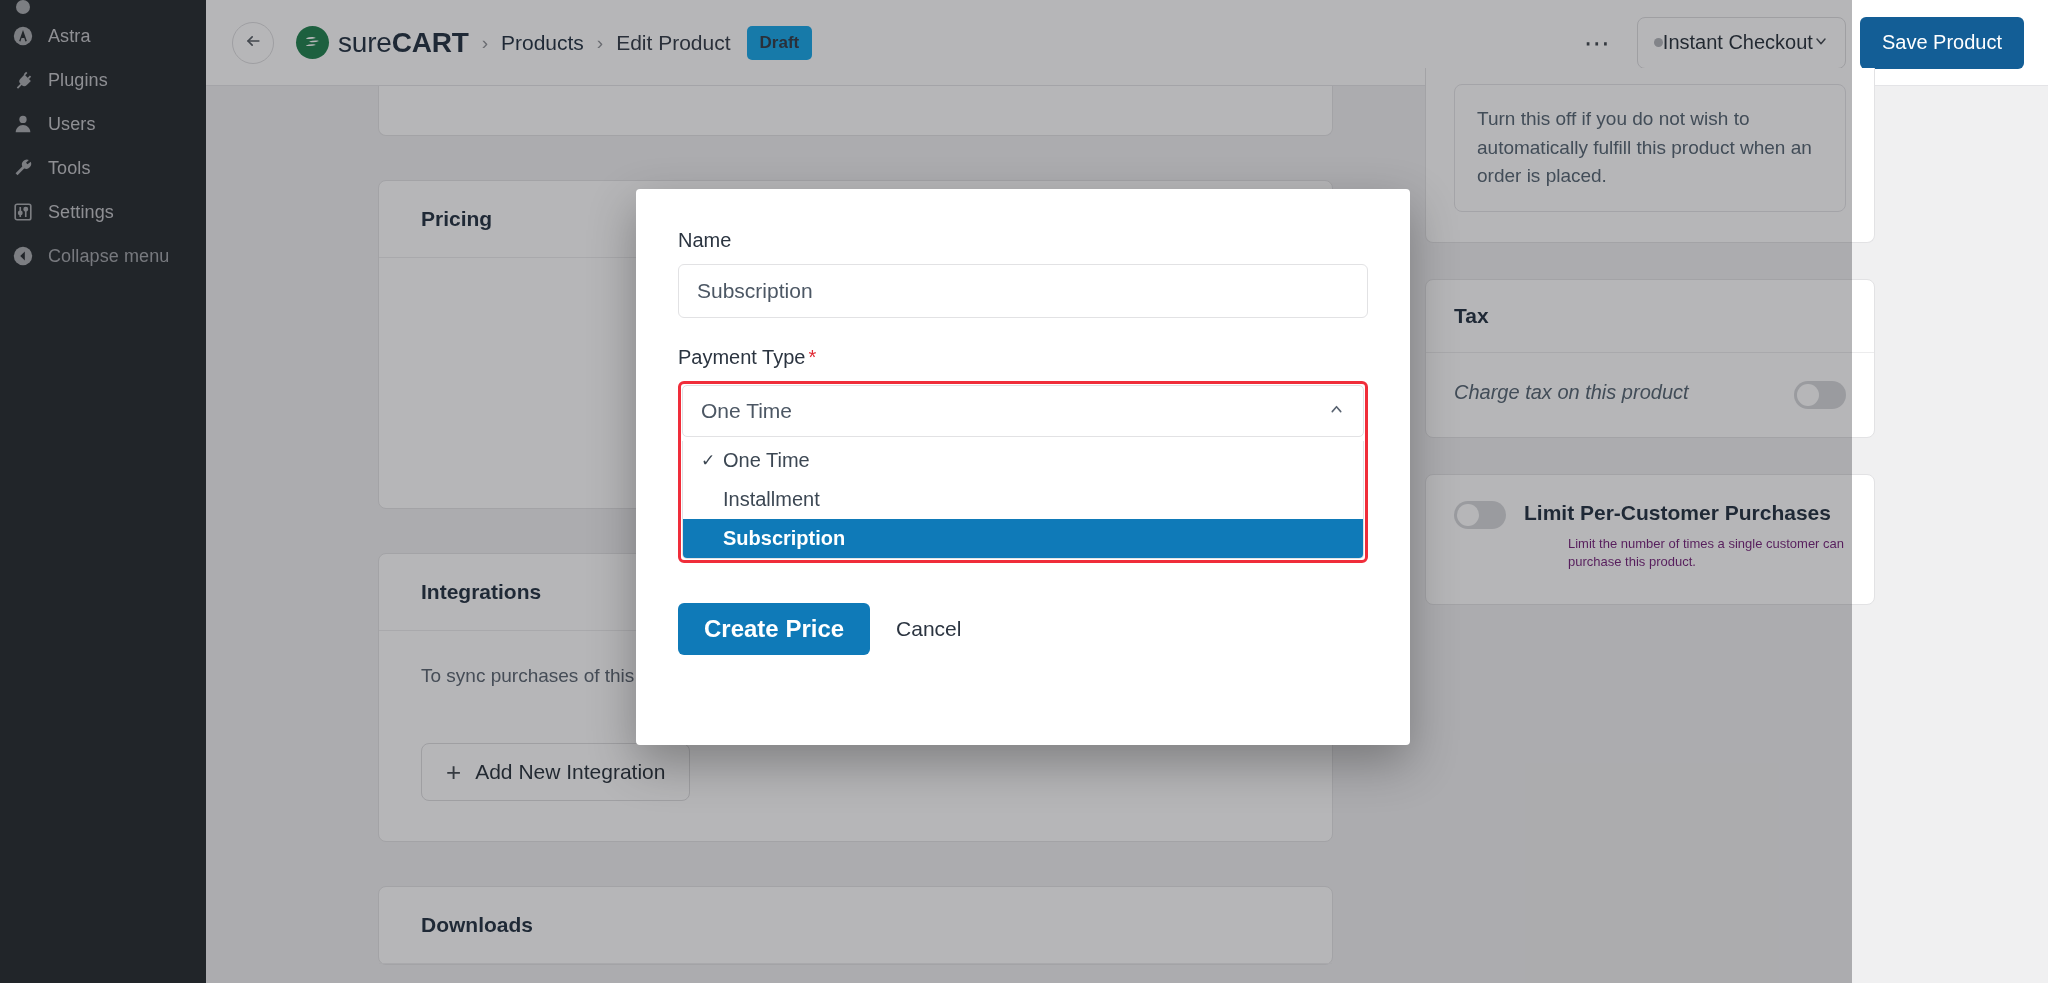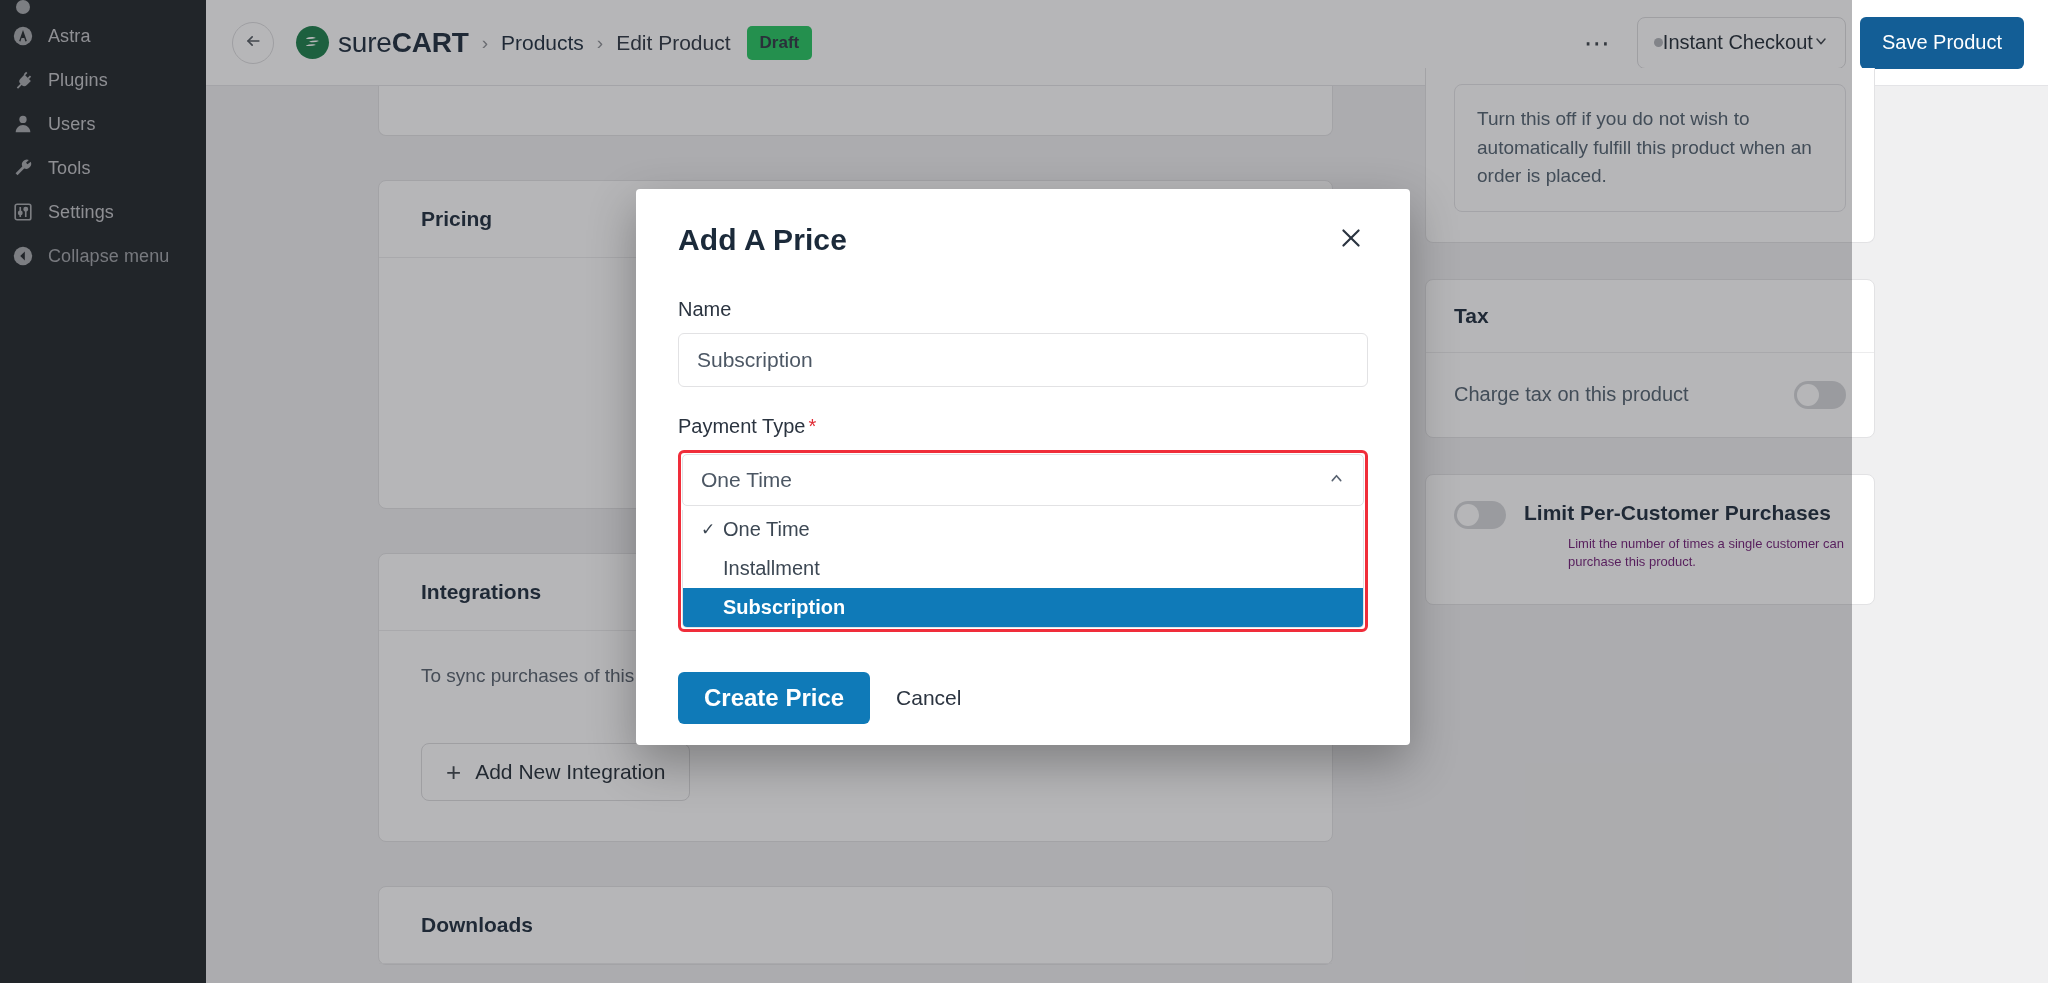--- a/index.html
+++ b/index.html
@@ -67,21 +67,21 @@
     display: flex; align-items: center; justify-content: center;
   }
   .brand-text { font-size: 28px; letter-spacing: -.2px; color: #1b2a3a; }
   .brand-text .b-light { font-weight: 400; }
   .brand-text .b-bold { font-weight: 700; }
   .crumb-sep { color: #8c8f94; font-size: 19px; margin: 0 13px; }
   .crumb { font-size: 21px; color: #2b3440; }
   .crumb.link { color: #1b2a3a; }
   .badge-draft {
     margin-left: 16px;
-    background: #22c55e; color: #2b3440;
+    background: #0ea5e9; color: #2b3440;
     font-size: 17px; font-weight: 600;
     padding: 7px 13px; border-radius: 5px;
   }
   .topbar-right { margin-left: auto; display: flex; align-items: center; gap: 14px; }
   .dots-btn { color: #3c434a; font-size: 26px; letter-spacing: 1px; padding: 0 12px; line-height: 1; }
   .checkout-select {
     display: flex; align-items: center; 
     height: 52px; padding: 0 16px;
     border: 1px solid #dcdcde; border-radius: 8px;
     background: #fff; font-size: 20px; color: #1f2933;
@@ -134,21 +134,21 @@
 
   
   .r-card { background:#fff; border:1px solid #e2e2e4; border-radius:8px; margin-bottom: 36px; }
   .r-note {
     border: 1px solid #e4e4e7; border-radius: 8px;
     margin: 0 28px 30px; padding: 20px 22px;
     font-size: 19px; line-height: 1.5; color: #50606e;
   }
   .r-head { padding: 24px 28px; border-bottom: 1px solid #ececed; }
   .r-title { font-size: 21px; font-weight: 700; color: #1b2a3a; }
-  .r-row { display:flex; align-items:center; justify-content: space-between; padding: 28px 28px; }
+  .r-row { display:flex; justify-content: space-between; padding: 28px 28px; font-style: italic; }
   .r-label { font-size: 20px; color: #50606e; }
   .toggle {
     width: 52px; height: 28px; border-radius: 14px;
     background: #d5d7da; position: relative; flex: 0 0 52px;
   }
   .toggle .knob {
     position: absolute; left: 3px; top: 3px;
     width: 22px; height: 22px; border-radius: 50%;
     background: #ffffff;
   }
@@ -420,29 +420,20 @@
           </div>
         </div>
       </div>
 
     </div>
   </div>
 
   <div id="overlay"></div>
 
   <div id="modal">
-    <div class="m-head">
-      <div class="m-title">Add A Price</div>
-      <div class="m-close">
-        <svg width="26" height="26" viewBox="0 0 24 24" fill="none" stroke="currentColor" stroke-width="2" stroke-linecap="round">
-          <line x1="5" y1="5" x2="19" y2="19"></line>
-            <line x1="19" y1="5" x2="5" y2="19"></line>
-        </svg>
-      </div>
-    </div>
 
     <div class="m-body">
       <div class="field-group">
         <div class="field-label">Name</div>
         <div class="text-input">Subscription</div>
       </div>
 
       <div>
         <div class="field-label">
           <span>Payment Type</span><span class="req">*</span>

